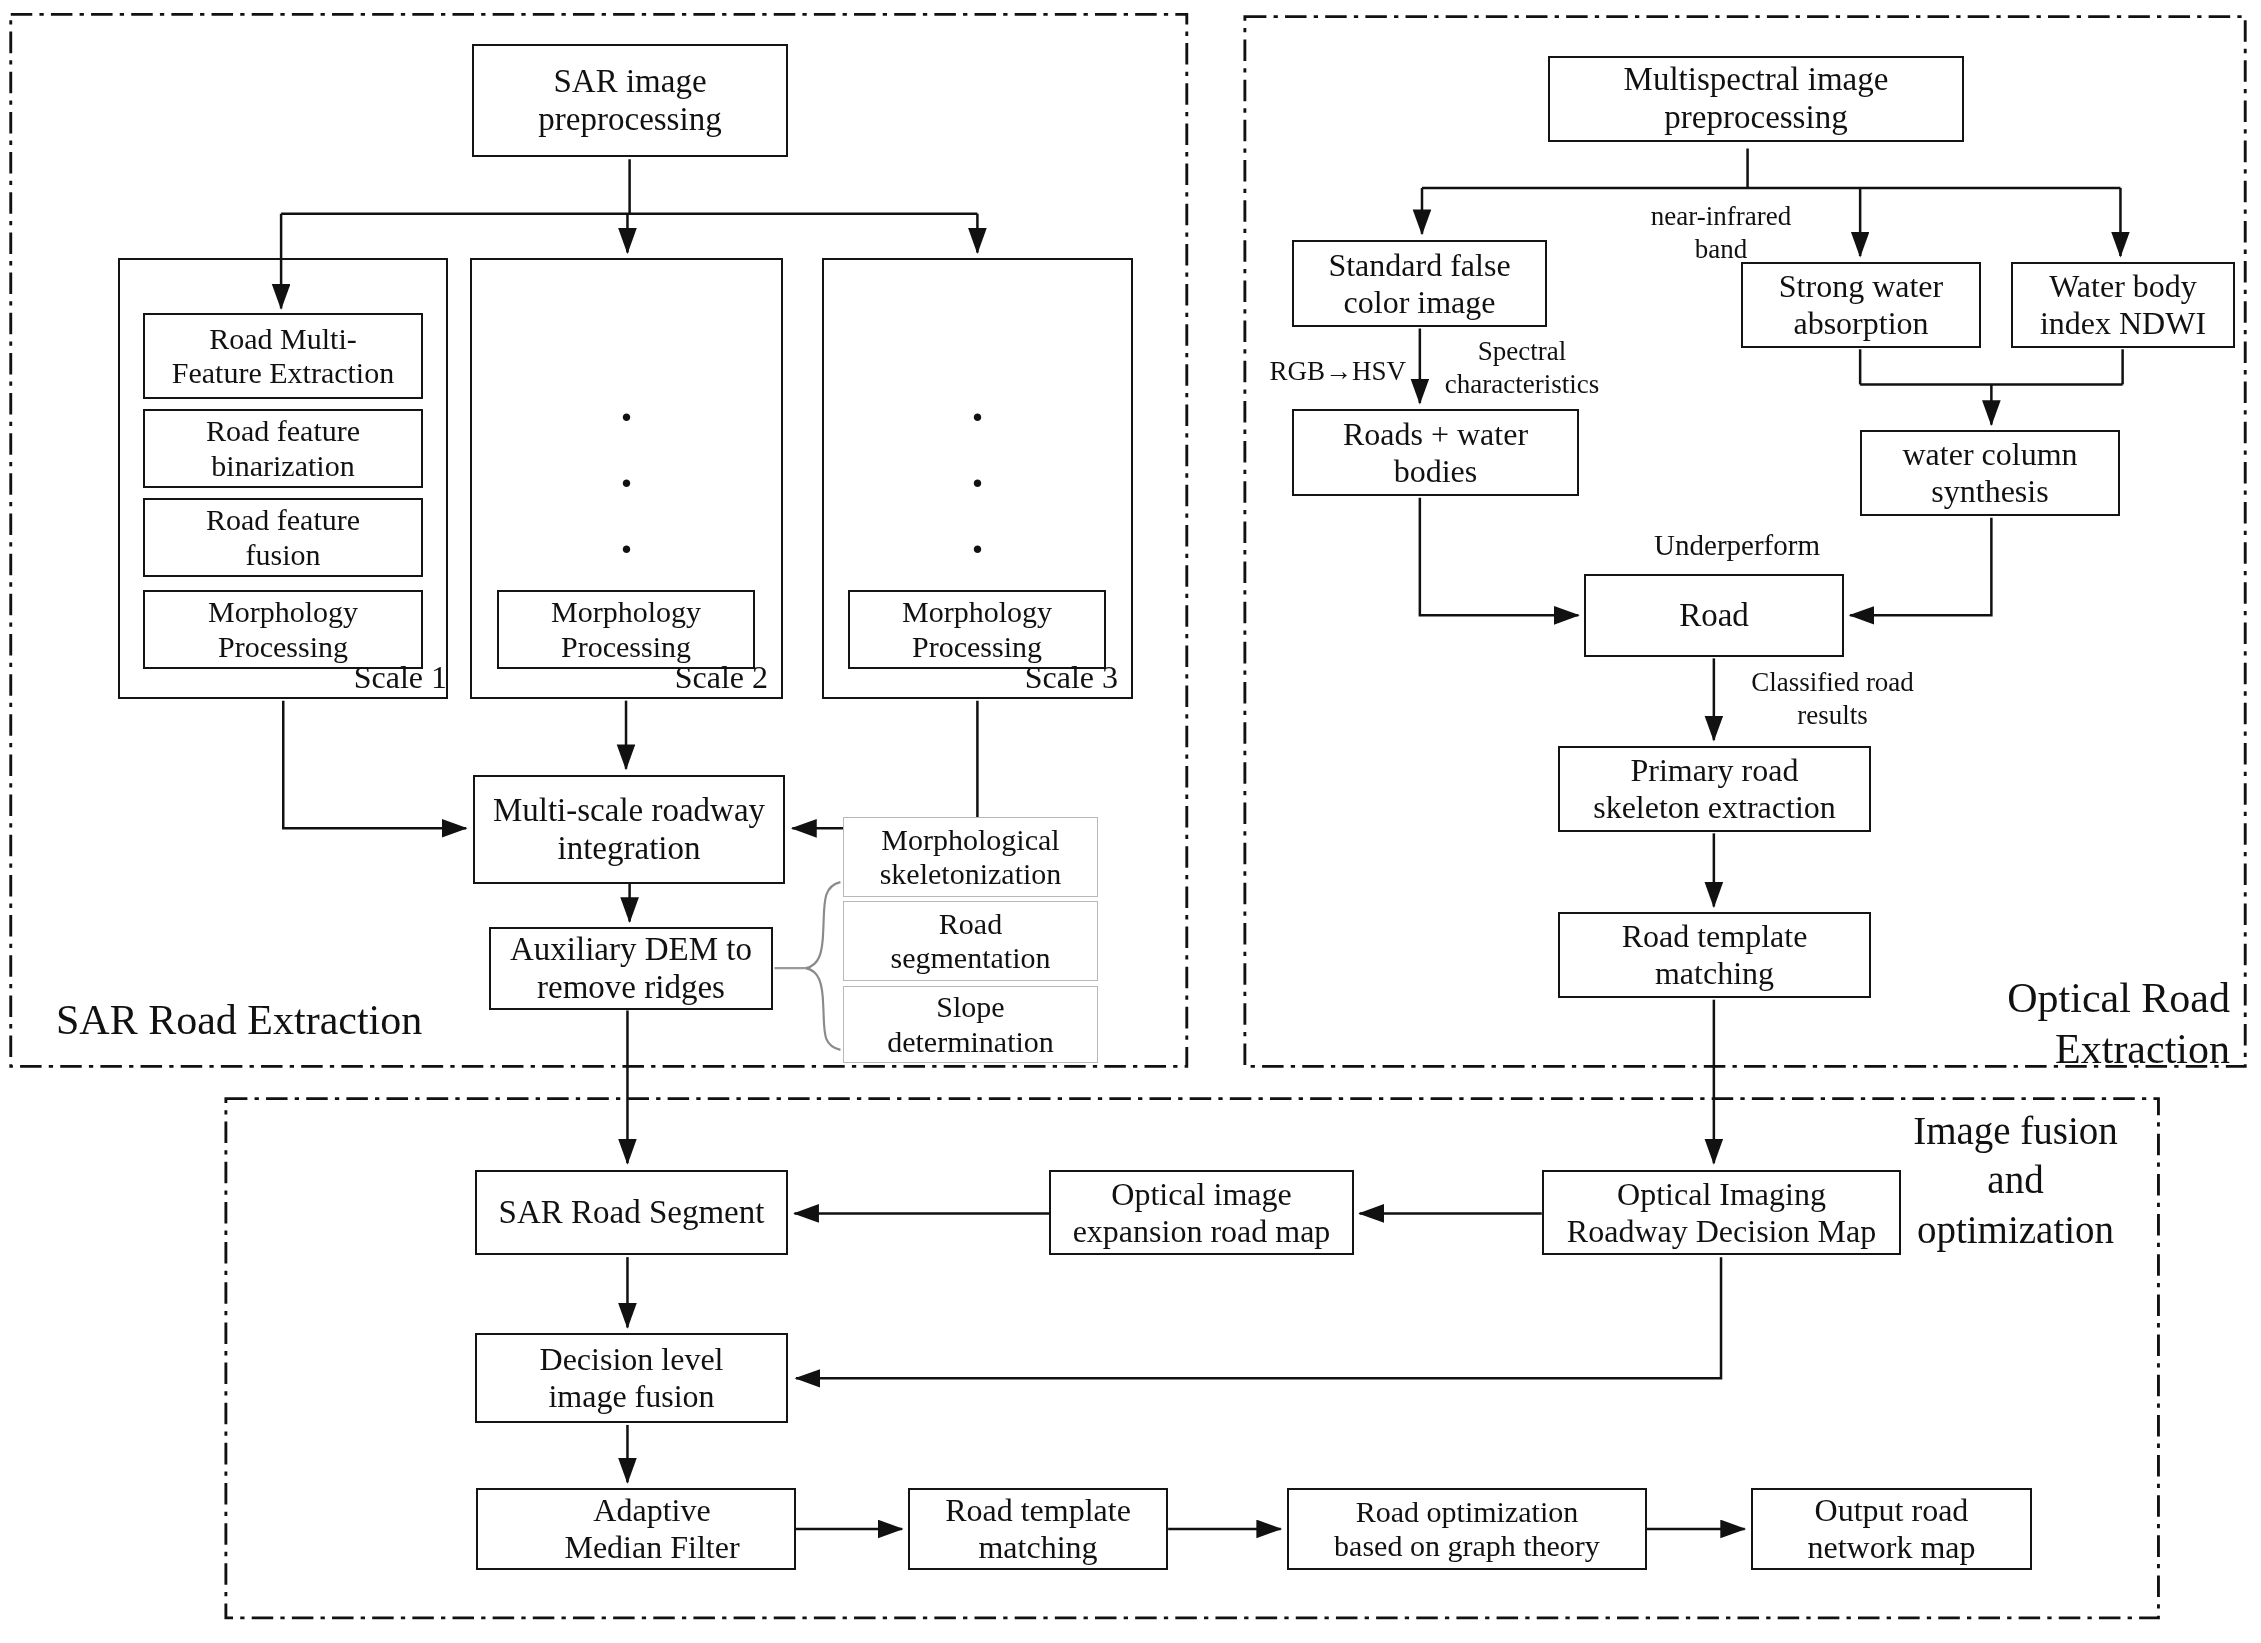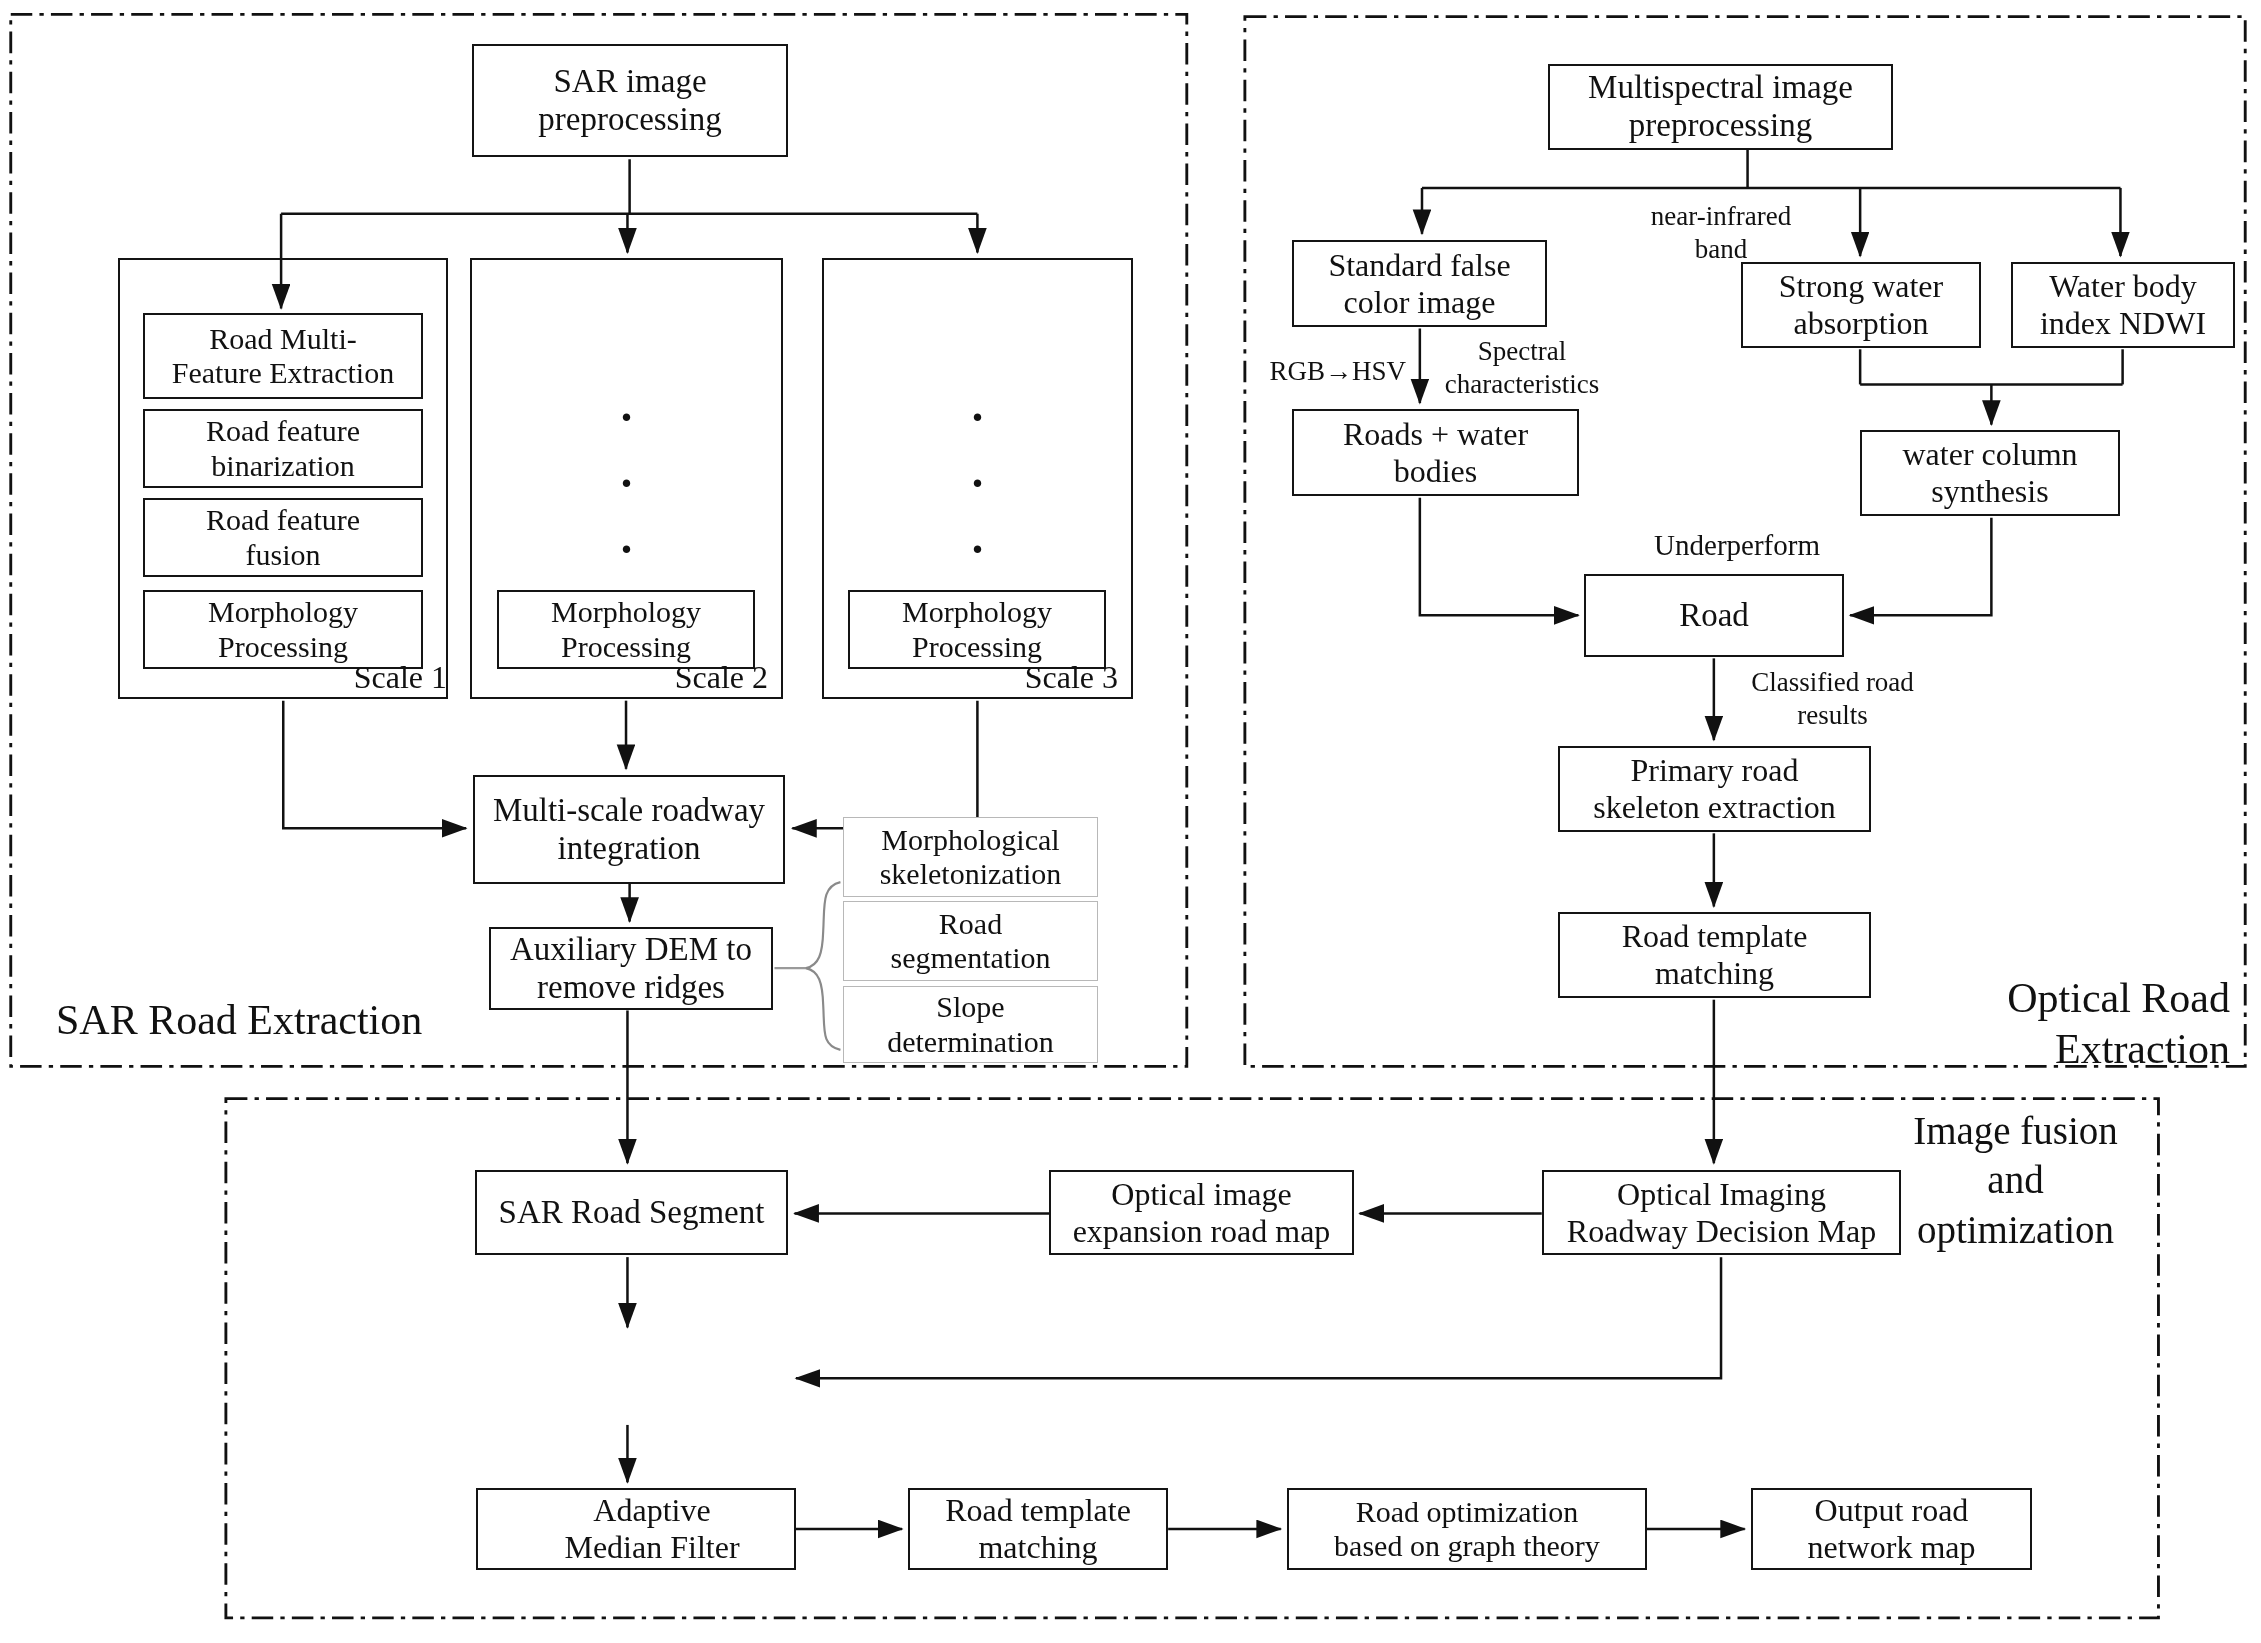--- a/index.html
+++ b/index.html
@@ -122,21 +122,21 @@
 
   <div class="node gray" style="left:843px;top:817px;width:255px;height:80px;">Morphological
 skeletonization</div>
   <div class="node gray" style="left:843px;top:901px;width:255px;height:80px;">Road
 segmentation</div>
   <div class="node gray" style="left:843px;top:986px;width:255px;height:77px;">Slope
 determination</div>
 
   <div class="ann seclabel left" style="left:56px;top:998px;width:430px;height:46px;">SAR Road Extraction</div>
 
-  <div class="node big" style="left:1548px;top:64px;width:345px;height:86px;">Multispectral image
+  <div class="node big" style="left:1548px;top:56px;width:416px;height:86px;">Multispectral image
 preprocessing</div>
 
   <div class="ann" style="left:1628px;top:201px;width:186px;height:63px;">near-infrared
 band</div>
 
   <div class="node" style="left:1292px;top:240px;width:255px;height:87px;">Standard false
 color image</div>
   <div class="node" style="left:1741px;top:262px;width:240px;height:86px;">Strong water
 absorption</div>
   <div class="node" style="left:2011px;top:262px;width:224px;height:86px;">Water body
@@ -168,20 +168,22 @@
   <div class="ann fusionlabel" style="left:1836px;top:1104px;width:359px;height:152px;">Image fusion
 and
 optimization</div>
 
   <div class="node big" style="left:475px;top:1170px;width:313px;height:85px;">SAR Road Segment</div>
   <div class="node" style="left:1049px;top:1170px;width:305px;height:85px;">Optical image
 expansion road map</div>
   <div class="node" style="left:1542px;top:1170px;width:359px;height:85px;">Optical Imaging
 Roadway Decision Map</div>
 
+  <div class="node" style="left:475px;top:1333px;width:313px;height:90px;">Decision level
+image fusion</div>
 
   <div class="node" style="left:476px;top:1488px;width:320px;height:82px;padding-left:32px;">Adaptive
 Median Filter</div>
   <div class="node" style="left:908px;top:1488px;width:260px;height:82px;">Road template
 matching</div>
   <div class="node" style="left:1287px;top:1488px;width:360px;height:82px;font-size:30px;">Road optimization
 based on graph theory</div>
   <div class="node" style="left:1751px;top:1488px;width:281px;height:82px;">Output road
 network map</div>
 

